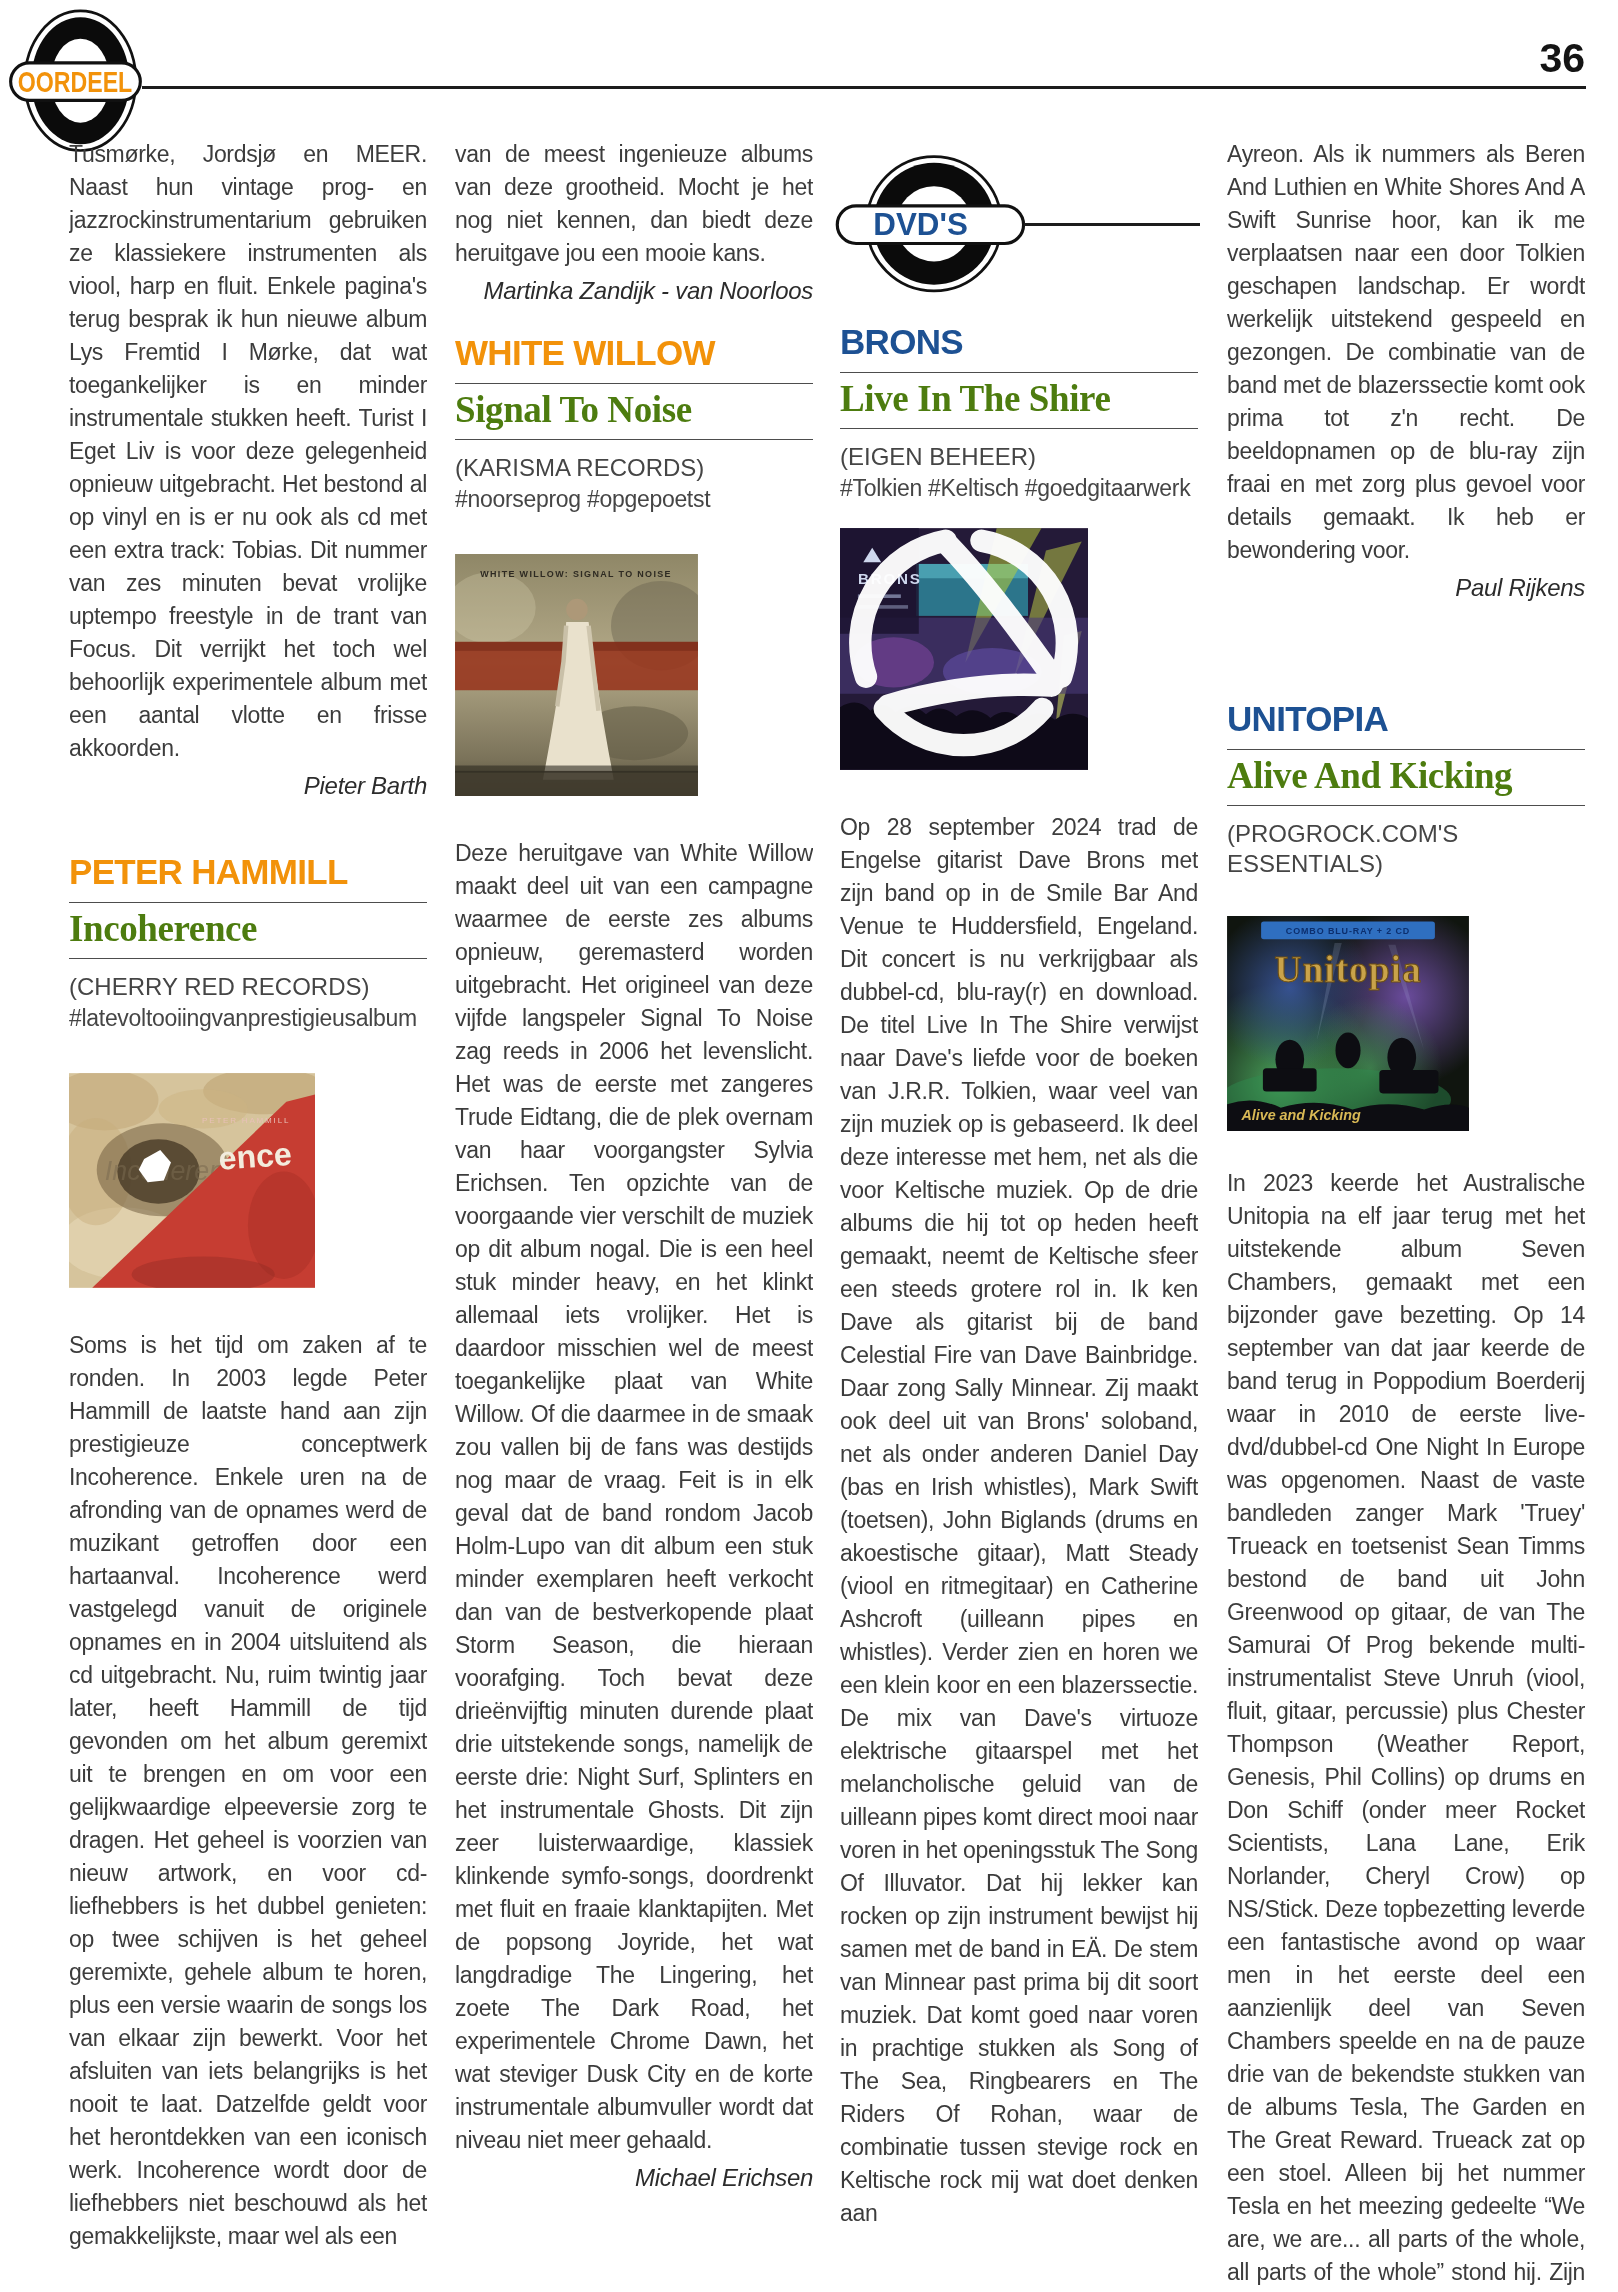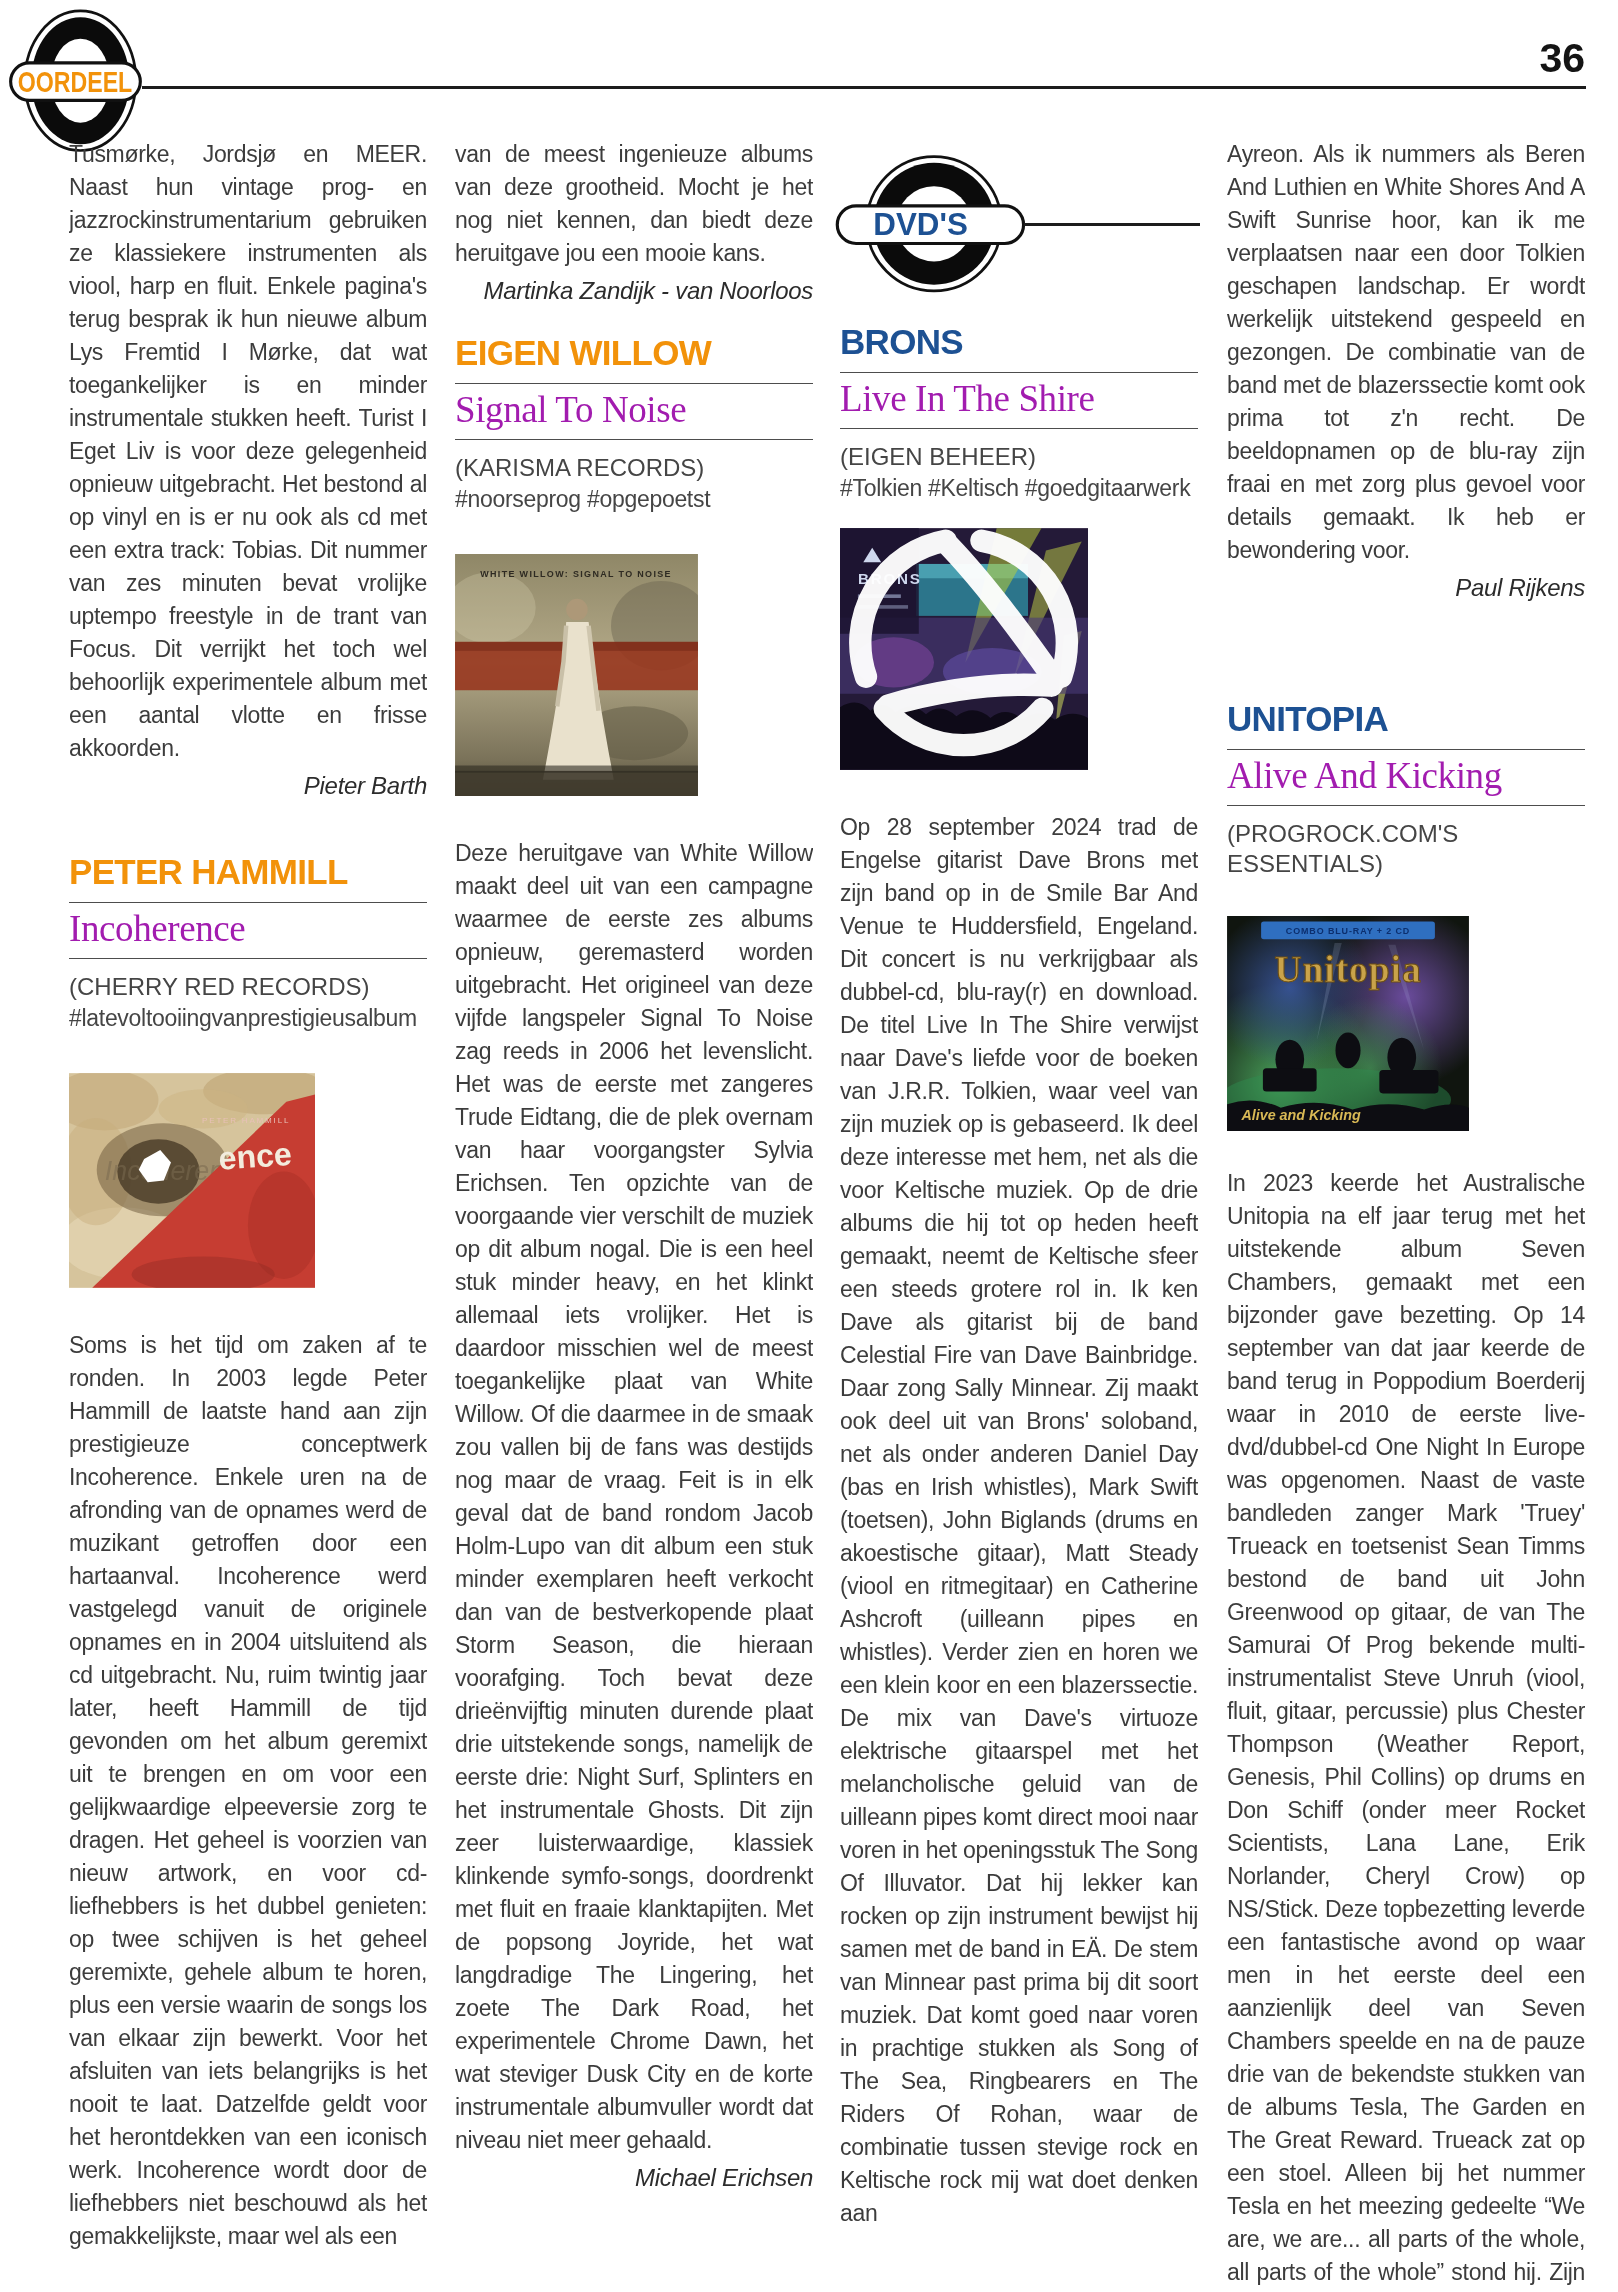--- a/index.html
+++ b/index.html
@@ -24,22 +24,22 @@
     font-style:italic;text-align:right;font-size:24px;line-height:34px;
     color:#2c2c2c;margin:4px 0 0 0;letter-spacing:-0.3px;
   }
   .review-header{margin:0;}
   .artist{font-size:35px;line-height:39px;font-weight:bold;letter-spacing:-0.7px;margin:0;}
   .orange{color:#F2920A;}
   .blue{color:#1D5193;}
   .rule{height:0;border-top:1.8px solid #4d4d4d;margin:10.7px 0 5.4px 0;}
   .rule2{height:0;border-top:1.8px solid #4d4d4d;margin:9px 0 12.5px 0;}
   .album{
-    font-family:"Liberation Serif", serif;font-weight:normal;font-size:37px;
-    line-height:41px;color:#a21caf;margin:0;letter-spacing:-0.4px;
+    font-family:"Liberation Serif", serif;font-weight:bold;font-size:37px;
+    line-height:41px;color:#4d7c0f;margin:0;letter-spacing:-0.4px;
   }
   .label{font-size:24px;line-height:29.6px;color:#454545;margin:0;}
   .hashtags{font-size:23px;line-height:29px;color:#454545;margin:2.7px 0 0 0;letter-spacing:-0.3px;}
   .cover{display:block;margin-top:40px;}
   .hdr-mt-ph{margin-top:49px;}
   .hdr-mt-ww{margin-top:25px;}
   .hdr-mt-brons{margin-top:197px;}
   .hdr-mt-uni{margin-top:94px;}
   .cover-tight{margin-top:25px;}
   .body-after-cover{margin-top:41px;}
@@ -99,21 +99,21 @@
   </svg>
 
   <p class="body-text body-after-cover">Soms is het tijd om zaken af te ronden. In 2003 legde Peter Hammill de laatste hand aan zijn prestigieuze conceptwerk Incoherence. Enkele uren na de afronding van de opnames werd de muzikant getroffen door een hartaanval. Incoherence werd vastgelegd vanuit de originele opnames en in 2004 uitsluitend als cd uitgebracht. Nu, ruim twintig jaar later, heeft Hammill de tijd gevonden om het album geremixt uit te brengen en om voor een gelijkwaardige elpeeversie zorg te dragen. Het geheel is voorzien van nieuw artwork, en voor cd-liefhebbers is het dubbel genieten: op twee schijven is het geheel geremixte, gehele album te horen, plus een versie waarin de songs los van elkaar zijn bewerkt. Voor het afsluiten van iets belangrijks is het nooit te laat. Datzelfde geldt voor het herontdekken van een iconisch werk. Incoherence wordt door de liefhebbers niet beschouwd als het gemakkelijkste, maar wel als een</p>
 </div>
 
 <div class="col" id="col2">
   <p class="body-text mt">van de meest ingenieuze albums van deze grootheid. Mocht je het nog niet kennen, dan biedt deze heruitgave jou een mooie kans.</p>
   <p class="sig">Martinka Zandijk - van Noorloos</p>
 
   <div class="review-header hdr-mt-ww">
-    <h2 class="artist orange">EIGEN WILLOW</h2>
+    <h2 class="artist orange">WHITE WILLOW</h2>
     <div class="rule"></div>
     <h3 class="album">Signal To Noise</h3>
     <div class="rule2"></div>
     <p class="label">(KARISMA RECORDS)</p>
     <p class="hashtags">#noorseprog #opgepoetst</p>
   </div>
 
   <svg class="cover" width="243" height="242" viewBox="0 0 271 270">
     <defs>
       <linearGradient id="wwall" x1="0" y1="0" x2="0" y2="1">

